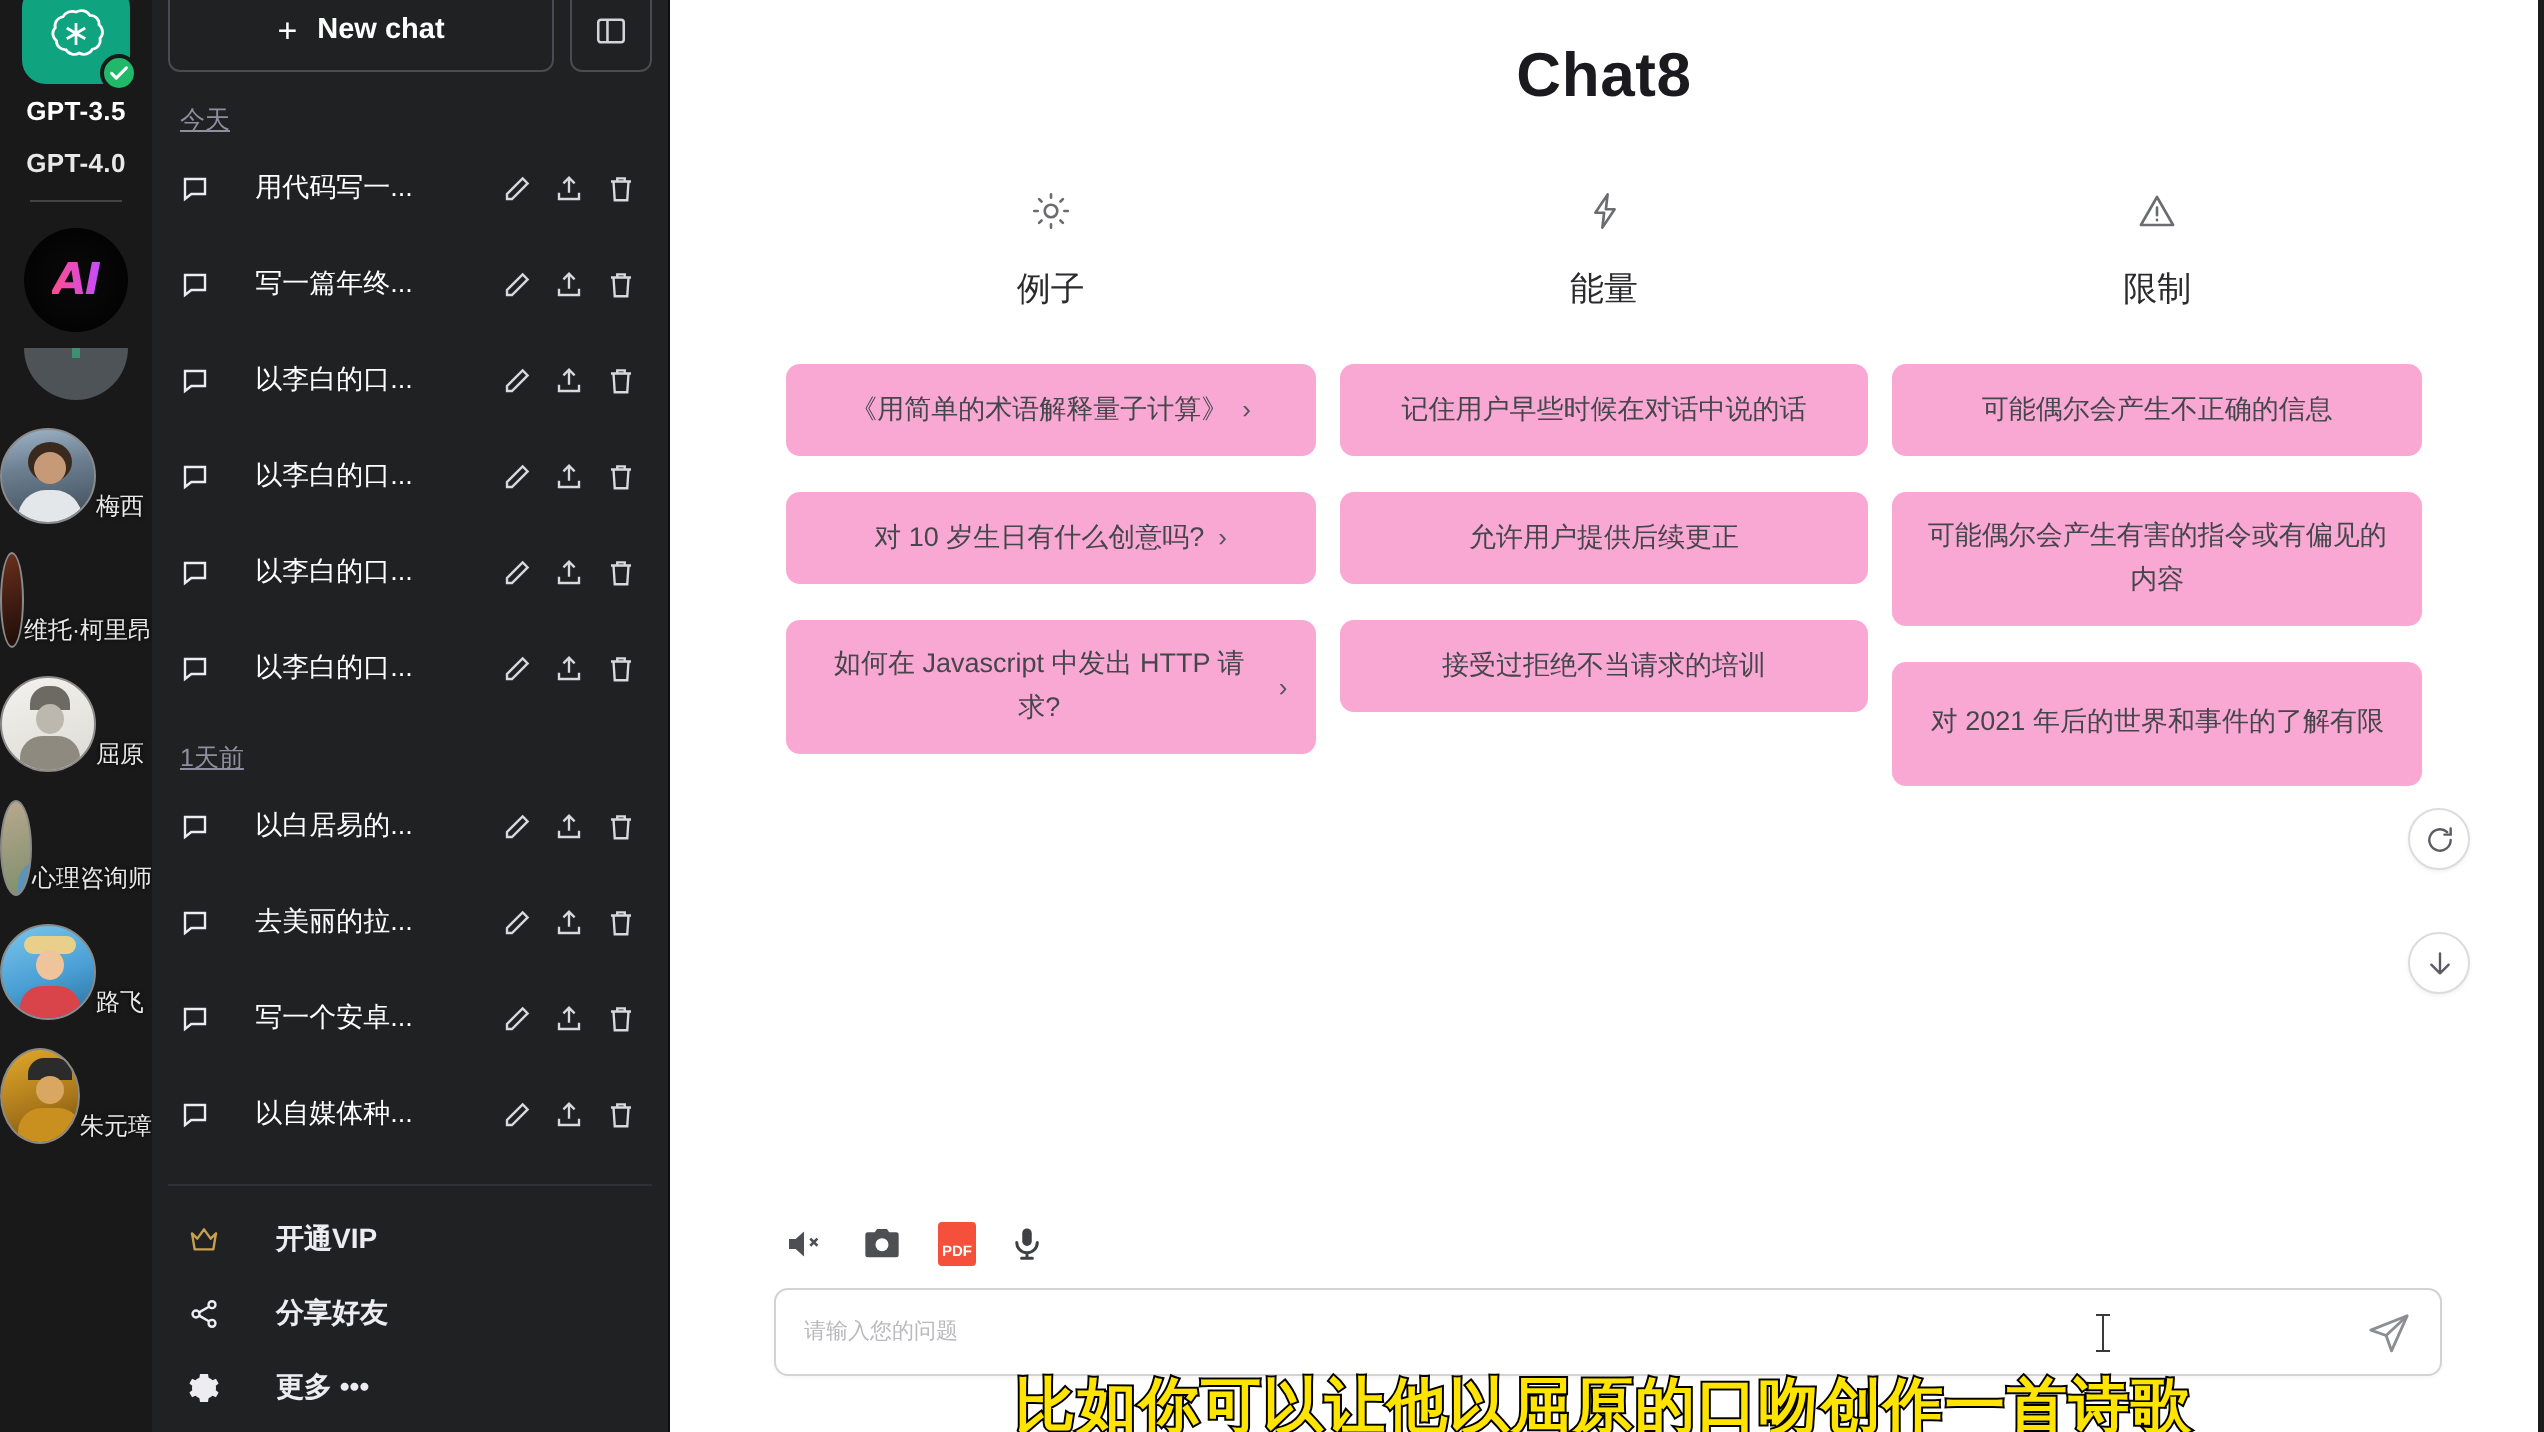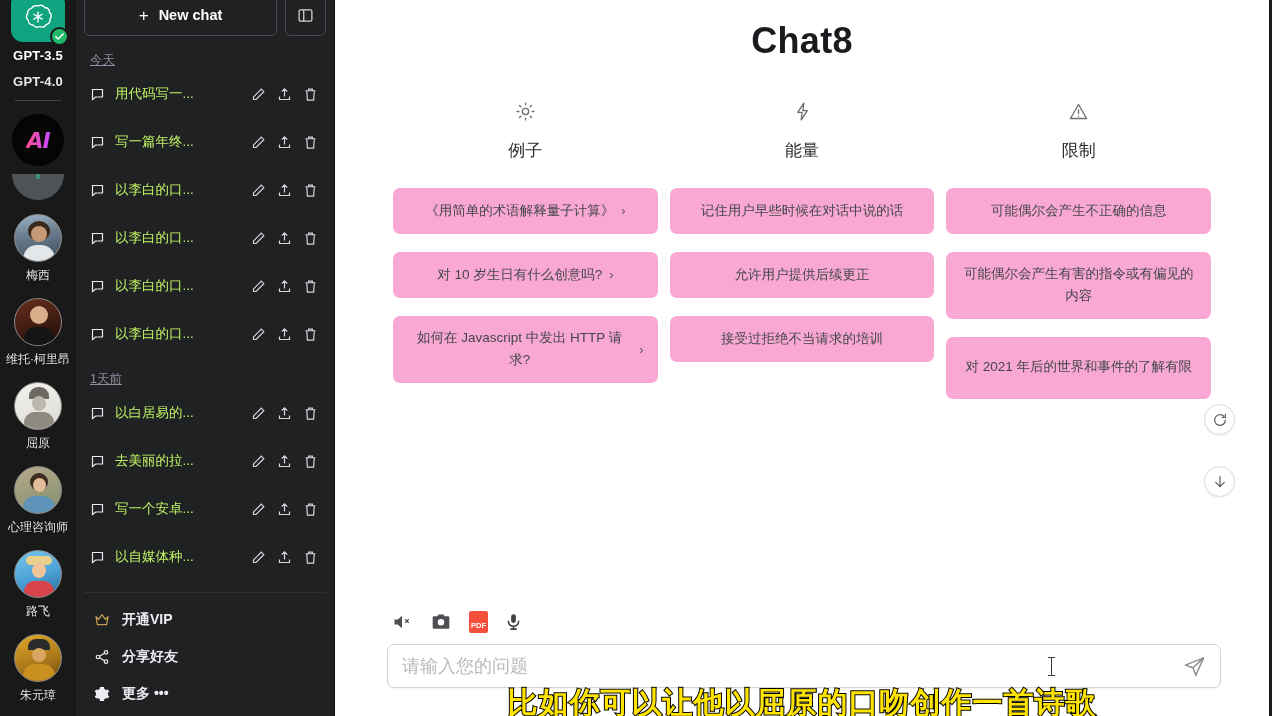--- a/index.html
+++ b/index.html
@@ -82,21 +82,21 @@
     position: relative;
     overflow: hidden;
   }
   .partial-avatar .dot {
     position: absolute; left: 24px; top: 0; width: 4px; height: 5px;
     background: #3f8f74;
   }
 
   .persona {
     margin-top: 14px;
-    display: flex; flex-direction: column; align-items: center;
+    display: flex; flex-direction: row; align-items: flex-end;
   }
   .persona-av {
     width: 48px; height: 48px; border-radius: 50%;
     border: 1.5px solid #8a8a8a;
     overflow: hidden; position: relative;
   }
   .persona-name {
     color: #e9e9e9; font-size: 12px; margin-top: 5px;
     white-space: nowrap;
     text-shadow: 0 0 2px #000;
@@ -152,50 +152,51 @@
     padding: 0 4px 0 6px;
     gap: 9px;
     border-radius: 6px;
     cursor: pointer;
     margin-bottom: 14px;
   }
   .convo-row .bubble-icon { flex: 0 0 16px; }
   .convo-row .bubble-icon svg { width: 15px; height: 15px; display: block; }
   .convo-title {
     flex: 1 1 auto;
-    color: #bef264; font-size: 13.5px;
+    color: #ffffff; font-size: 13.5px;
     white-space: nowrap; overflow: hidden; text-overflow: ellipsis;
     max-width: 104px;
+    text-align: center;
   }
   .row-actions { display: flex; gap: 11px; align-items: center; margin-left: auto; padding-right: 4px; }
   .row-actions svg { width: 15px; height: 15px; display: block; cursor: pointer; }
 
   .sidebar-bottom {
     border-top: 1px solid #2f3035;
     padding: 8px 0 4px 0;
   }
   .bottom-row {
-    display: flex; align-items: center; gap: 12px;
+    display: flex; align-items: center; gap: 28px;
     height: 37px; padding: 0 10px;
     color: #ececf1; font-size: 14px; font-weight: bold;
     cursor: pointer; border-radius: 6px;
   }
   .bottom-row svg { width: 16px; height: 16px; flex: 0 0 16px; }
 
   
   .main {
     flex: 1 1 auto; height: 716px;
     background: #ffffff;
     position: relative;
     overflow: hidden;
     border-right: 3px solid #1b1b1b;
   }
   .chat-title {
     text-align: center;
-    font-size: 36px;
+    font-size: 31px;
     font-weight: bold;
     color: #1b1b1f;
     margin-top: 20px;
     letter-spacing: 0.3px;
   }
   .cols {
     display: flex;
     justify-content: center;
     gap: 12px;
     margin-top: 38px;
@@ -273,21 +274,21 @@
     border-radius: 7px;
     background: #fff;
     display: flex; align-items: center;
     padding: 0 14px 0 14px;
     position: relative;
     box-shadow: 0 1px 2px rgba(0,0,0,.04);
   }
   .input-bar input {
     flex: 1 1 auto;
     border: none; outline: none;
-    font-size: 18px; color: #000000;
+    font-size: 11px; color: #000000;
     background: transparent;
     font-family: "Liberation Sans", "DejaVu Sans", sans-serif;
   }
   .input-bar input::placeholder { color: #b9b9bf; }
   .caret-marker {
     position: absolute; left: 663px; top: 12px;
     width: 1px; height: 19px; background: #3a3a3a;
     pointer-events: none;
   }
   .caret-marker::before, .caret-marker::after {

